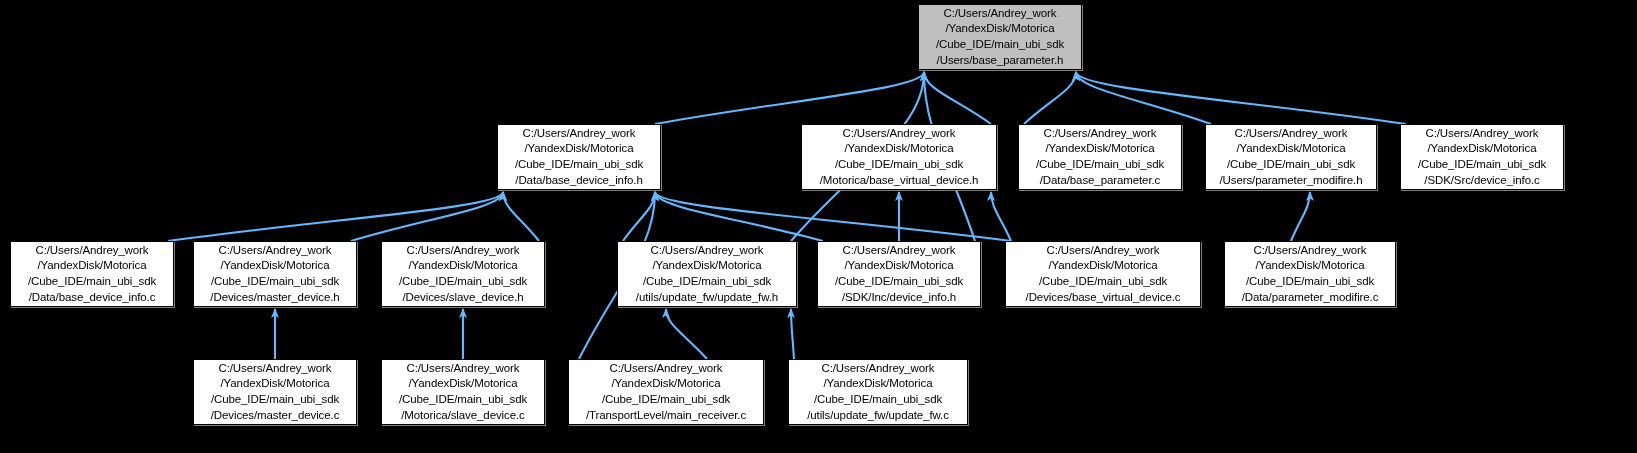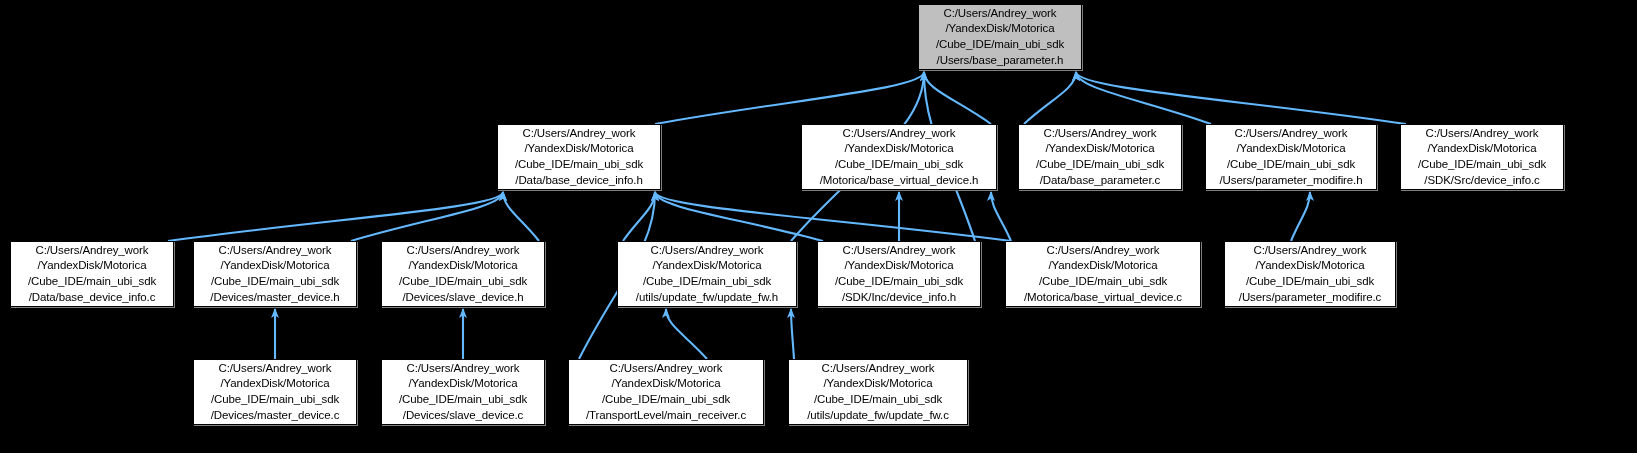--- a/index.html
+++ b/index.html
@@ -148,39 +148,39 @@
       <div class="node" style="left: 817px; top: 241px; width: 164px; height: 66px;">
         <span class="ln">C:/Users/Andrey_work</span>
         <span class="ln">/YandexDisk/Motorica</span>
         <span class="ln">/Cube_IDE/main_ubi_sdk</span>
         <span class="ln">/SDK/Inc/device_info.h</span>
       </div>
       <div class="node" style="left: 1005px; top: 241px; width: 196px; height: 66px;">
         <span class="ln">C:/Users/Andrey_work</span>
         <span class="ln">/YandexDisk/Motorica</span>
         <span class="ln">/Cube_IDE/main_ubi_sdk</span>
-        <span class="ln">/Motorica/base_virtual_device.c</span>
+        <span class="ln">/Devices/base_virtual_device.c</span>
       </div>
       <div class="node" style="left: 1224px; top: 241px; width: 172px; height: 66px;">
         <span class="ln">C:/Users/Andrey_work</span>
         <span class="ln">/YandexDisk/Motorica</span>
         <span class="ln">/Cube_IDE/main_ubi_sdk</span>
-        <span class="ln">/Users/parameter_modifire.c</span>
+        <span class="ln">/Data/parameter_modifire.c</span>
       </div>
       <div class="node" style="left: 193px; top: 359px; width: 164px; height: 66px;">
         <span class="ln">C:/Users/Andrey_work</span>
         <span class="ln">/YandexDisk/Motorica</span>
         <span class="ln">/Cube_IDE/main_ubi_sdk</span>
         <span class="ln">/Devices/master_device.c</span>
       </div>
       <div class="node" style="left: 381px; top: 359px; width: 164px; height: 66px;">
         <span class="ln">C:/Users/Andrey_work</span>
         <span class="ln">/YandexDisk/Motorica</span>
         <span class="ln">/Cube_IDE/main_ubi_sdk</span>
-        <span class="ln">/Devices/slave_device.c</span>
+        <span class="ln">/Motorica/slave_device.c</span>
       </div>
       <div class="node" style="left: 568px; top: 359px; width: 196px; height: 66px;">
         <span class="ln">C:/Users/Andrey_work</span>
         <span class="ln">/YandexDisk/Motorica</span>
         <span class="ln">/Cube_IDE/main_ubi_sdk</span>
         <span class="ln">/TransportLevel/main_receiver.c</span>
       </div>
       <div class="node" style="left: 788px; top: 359px; width: 180px; height: 66px;">
         <span class="ln">C:/Users/Andrey_work</span>
         <span class="ln">/YandexDisk/Motorica</span>

